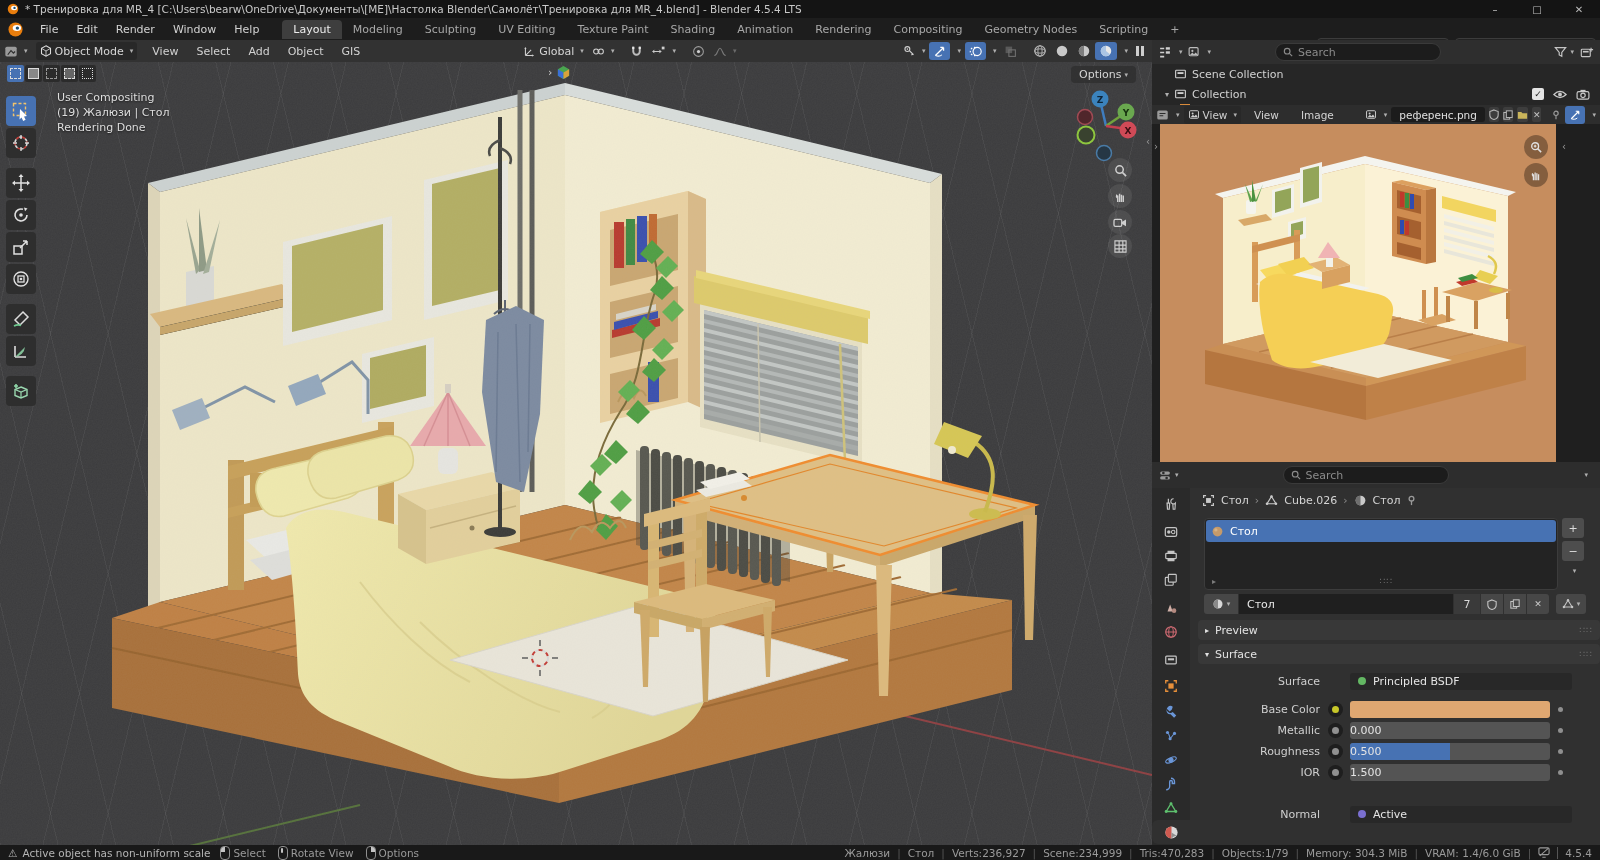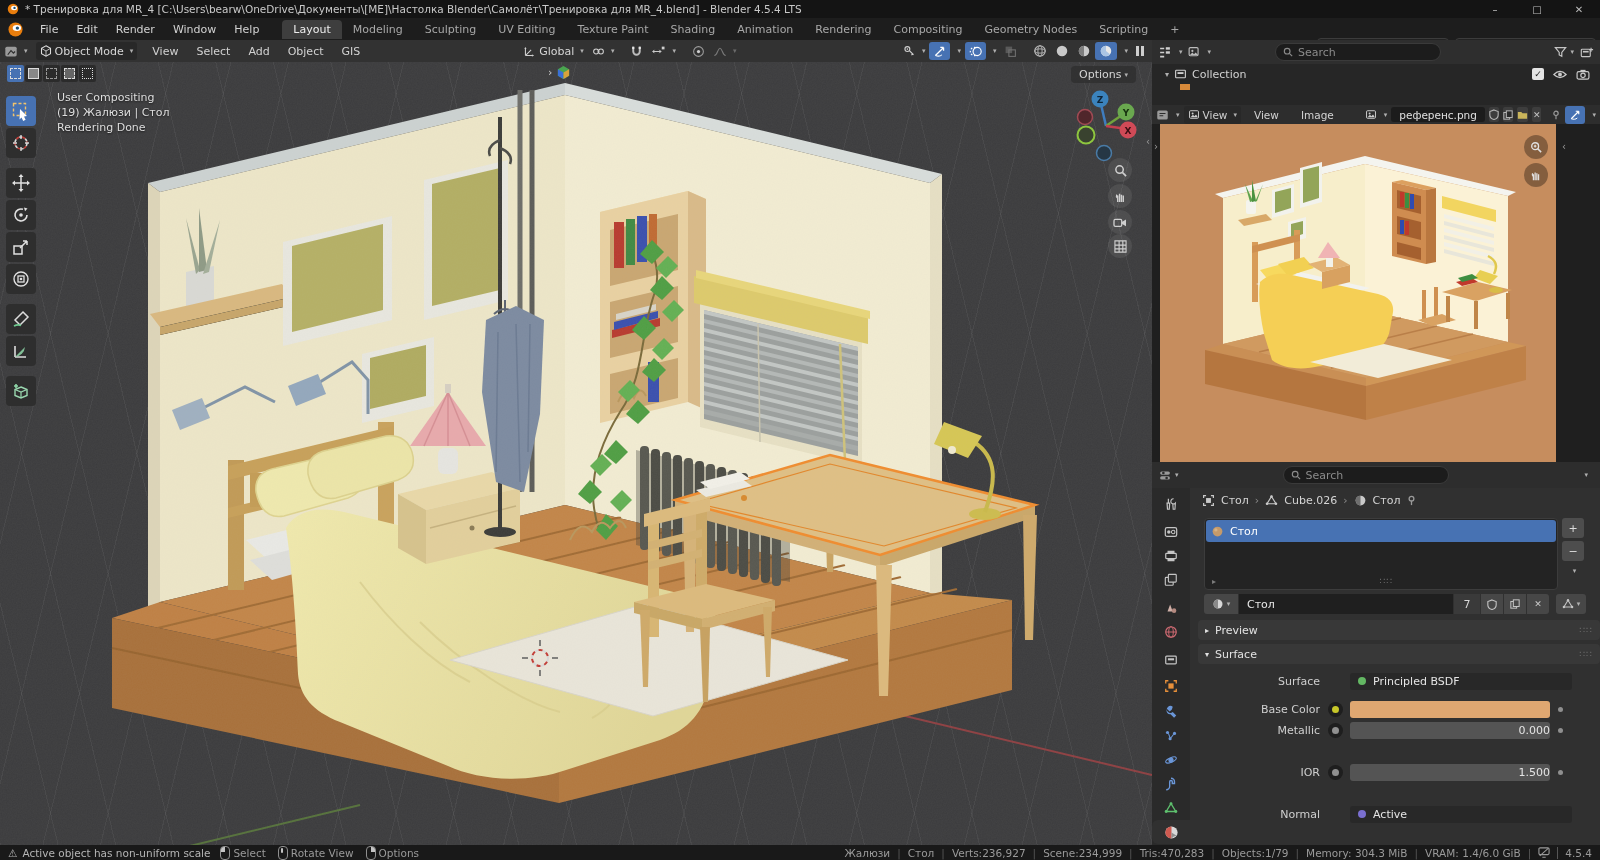--- a/index.html
+++ b/index.html
@@ -85,21 +85,21 @@
   .dbrow{position:absolute;left:14px;top:106px;width:382px;height:20px;display:flex;gap:1px;}
   .dbseg{background:#474747;height:20px;display:flex;align-items:center;justify-content:center;}
   .panelhdr{position:absolute;left:8px;width:388px;height:20px;background:#383838;border-radius:4px;display:flex;align-items:center;padding:0 7px;gap:6px;color:#e2e2e2;}
   .grip{margin-left:auto;color:#6d6d6d;letter-spacing:1px;font-size:9px;}
   .prow{position:absolute;height:18px;display:flex;align-items:center;width:400px;}
   .plabel{width:130px;text-align:right;color:#cfcfcf;padding-right:8px;}
   .socket{width:15px;height:15px;border-radius:8px;background:#1e1e1e;display:flex;align-items:center;justify-content:center;margin-right:7px;}
   .socket i{display:block;width:7px;height:7px;border-radius:4px;}
   .pfield{width:200px;height:17px;background:#282828;border-radius:3px;display:flex;align-items:center;color:#e4e4e4;position:relative;overflow:hidden;}
   .pfield .fill{position:absolute;left:0;top:0;bottom:0;background:#4772b3;}
-  .pfield .val{position:relative;width:100%;text-align:right;}
+  .pfield .val{position:relative;width:100%;text-align:left;}
   .pfield .leftval{position:relative;padding-left:8px;display:flex;align-items:center;gap:7px;}
   .keydot{width:5px;height:5px;border-radius:3px;background:#8f8f8f;margin-left:8px;}
 
   
   #statusbar{position:absolute;left:0;top:845px;width:1600px;height:15px;background:#191919;display:flex;align-items:center;color:#9a9a9a;font-size:10.5px;}
   #statusbar .warn{display:flex;align-items:center;gap:5px;padding:0 10px 0 8px;color:#b5b5b5;}
   .mhint{display:flex;align-items:center;margin-right:12px;gap:3px;}
   .mouse{width:8px;height:12px;border:1px solid #8f8f8f;border-radius:4px;position:relative;}
   .mouse i{position:absolute;background:#c4c4c4;}
   .mouse.l i{left:0;top:0;width:4px;height:5px;border-radius:3px 0 0 0;}
@@ -755,20 +755,27 @@
           </span>
         <span class="dd">▾</span>
         <span style="margin-left:6px">
             <svg width="14" height="13" viewBox="0 0 16 16">
               <rect x="1" y="4" width="11" height="9" rx="1" fill="none" stroke="#c5c5c5" stroke-width="1.4"></rect>
               <rect x="3" y="6" width="7" height="2" fill="#c5c5c5"></rect>
               <path d="M13,2 v5 M10.5,4.5 h5" stroke="#c5c5c5" stroke-width="1.4"></path>
             </svg>
           </span>
       </div>
+    </div>
+    <div class="olrow" style="padding-left:22px">
+      <svg width="13" height="12" viewBox="0 0 16 16">
+          <rect x="1.5" y="3" width="13" height="10" rx="1" fill="none" stroke="#cfcfcf" stroke-width="1.5"></rect>
+          <rect x="4" y="5.5" width="8" height="2.5" fill="#cfcfcf"></rect>
+        </svg>
+      <span>Scene Collection</span>
     </div>
     <div class="olrow" style="padding-left:10px">
       <span class="dd" style="font-size:8px">▾</span>
       <svg width="13" height="12" viewBox="0 0 16 16">
           <rect x="1.5" y="3" width="13" height="10" rx="1" fill="none" stroke="#cfcfcf" stroke-width="1.5"></rect>
           <rect x="4" y="5.5" width="8" height="2.5" fill="#cfcfcf"></rect>
         </svg>
       <span>Collection</span>
       <div style="margin-left:auto;display:flex;gap:9px;padding-right:10px;align-items:center">
         <span style="width:12px;height:12px;background:#e4e4e4;border-radius:2px;color:#222;font-size:9px;display:flex;align-items:center;justify-content:center">✓</span>
@@ -1172,20 +1179,31 @@
       <div class="prow" style="top:233px">
         <span class="plabel">Metallic</span>
         <div class="socket">
             <i style="background:#909090"></i>
           </div>
         <div class="pfield" style="background:#545454">
             <span class="val">0.000</span>
           </div>
         <div class="keydot"></div>
       </div>
+      <div class="prow" style="top:254px">
+        <span class="plabel">Roughness</span>
+        <div class="socket">
+            <i style="background:#909090"></i>
+          </div>
+        <div class="pfield" style="background:#545454">
+            <div class="fill" style="width:100px"></div>
+            <span class="val">0.500</span>
+          </div>
+        <div class="keydot"></div>
+      </div>
       <div class="prow" style="top:275px">
         <span class="plabel">IOR</span>
         <div class="socket">
             <i style="background:#909090"></i>
           </div>
         <div class="pfield" style="background:#545454">
             <span class="val">1.500</span>
           </div>
         <div class="keydot"></div>
       </div>

